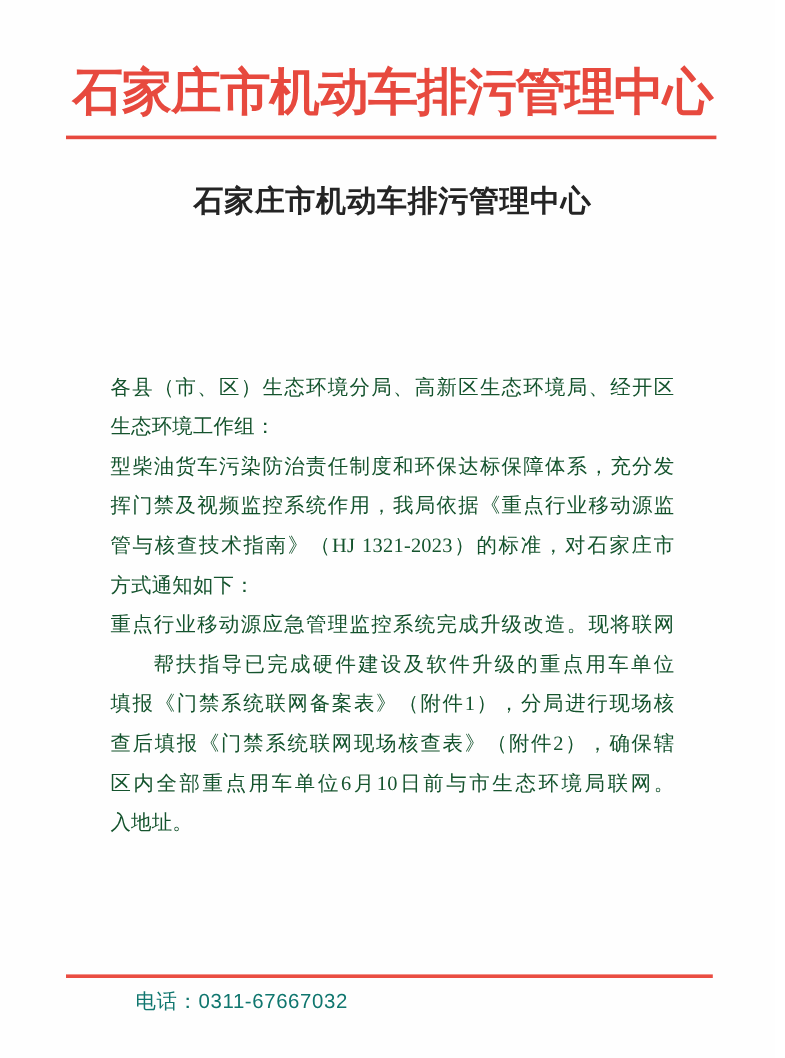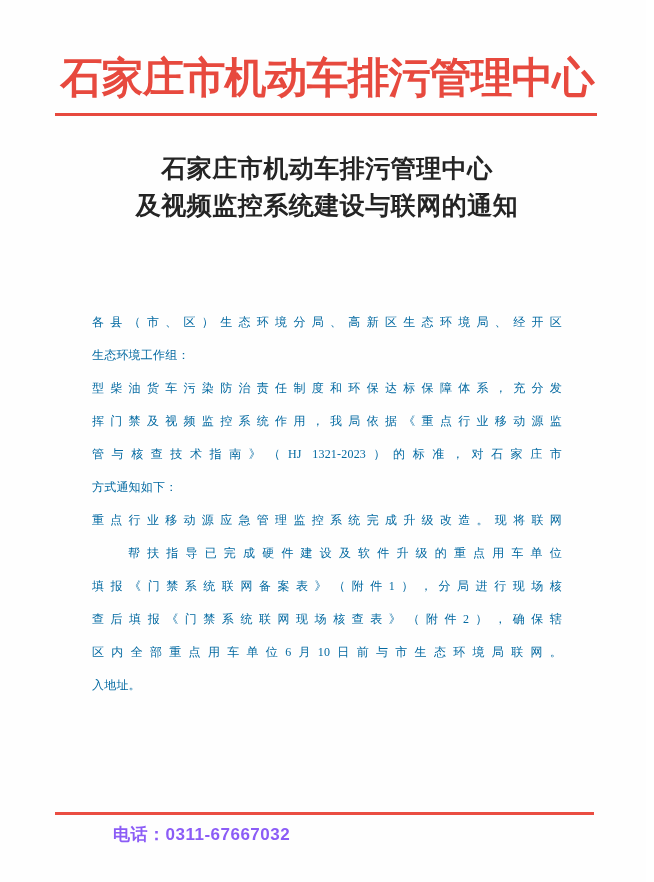--- a/index.html
+++ b/index.html
@@ -49,22 +49,22 @@
     font-size: 25px;
     line-height: 37px;
     letter-spacing: 0.5px;
   }
   
   .body-text {
     position: absolute;
     top: 306px;
     left: 92px;
     width: 470px;
-    color: #0369a1;
-    font-size: 12px;
+    color: #14532d;
+    font-size: 17px;
   }
   .bline {
     line-height: 33px;
     height: 33px;
     text-align: justify;
     text-align-last: justify;
     white-space: nowrap;
     letter-spacing: 0.2px;
   }
   .bline.end {
@@ -79,39 +79,38 @@
     top: 812px;
     left: 55px;
     width: 539px;
     height: 3px;
     background: #ea4d42;
   }
   .phone {
     position: absolute;
     top: 823px;
     left: 113px;
-    color: #8b5cf6;
+    color: #0f766e;
     font-size: 17px;
-    font-weight: 700;
+    font-weight: 400;
     font-family: "Liberation Sans", "DejaVu Sans", sans-serif;
     letter-spacing: 0.5px;
   }
 </style>
 </head>
 <body>
 
 <div class="page">
 
   <div class="letterhead">石家庄市机动车排污管理中心</div>
 
   <div class="rule-red-top"></div>
 
   <div class="doc-title">
     <div>石家庄市机动车排污管理中心</div>
-    <div>及视频监控系统建设与联网的通知</div>
   </div>
 
   <div class="body-text">
     <div class="bline">各县（市、区）生态环境分局、高新区生态环境局、经开区</div>
     <div class="bline end">生态环境工作组：</div>
     <div class="bline">型柴油货车污染防治责任制度和环保达标保障体系，充分发</div>
     <div class="bline">挥门禁及视频监控系统作用，我局依据《重点行业移动源监</div>
     <div class="bline">管与核查技术指南》（HJ 1321-2023）的标准，对石家庄市</div>
     <div class="bline end">方式通知如下：</div>
     <div class="bline">重点行业移动源应急管理监控系统完成升级改造。现将联网</div>

